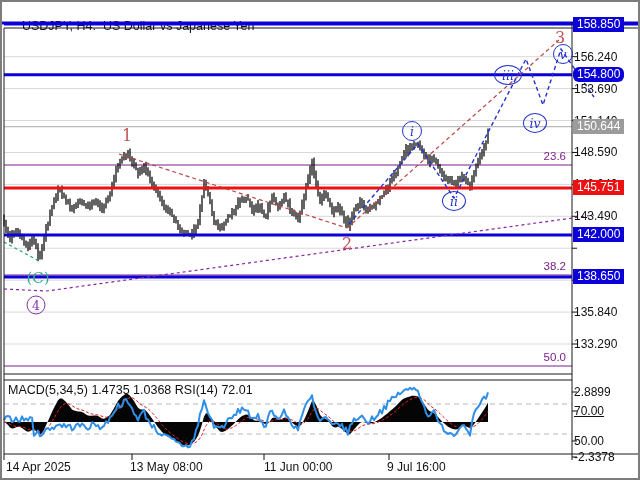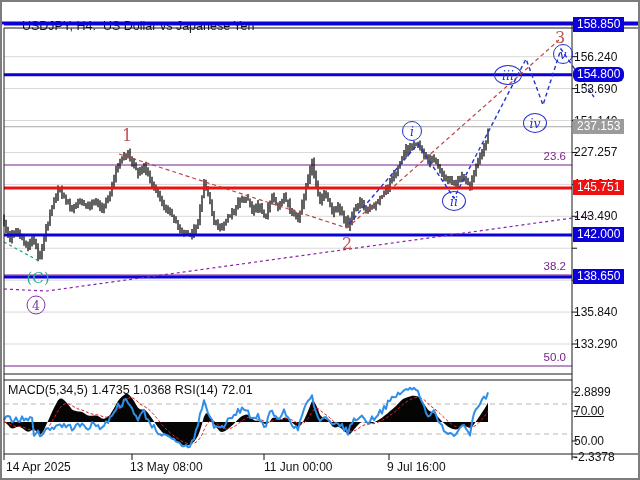--- a/index.html
+++ b/index.html
@@ -85,30 +85,30 @@
       <line x1="2" x2="2" y1="452" y2="458" stroke="#111" stroke-width="1"></line>
       <line x1="130" x2="130" y1="452" y2="458" stroke="#111" stroke-width="1"></line>
       <line x1="262" x2="262" y1="452" y2="458" stroke="#111" stroke-width="1"></line>
       <line x1="387" x2="387" y1="452" y2="458" stroke="#111" stroke-width="1"></line>
     </svg>
 
   <div id="price-axis">
       <div class="axlabel" style="top: 47.6772px; text-align: center;">156.240</div>
       <div class="axlabel" style="top: 79.6032px;">153.690</div>
       <div class="axlabel" style="top: 111.529px;">151.140</div>
-      <div class="axlabel" style="top: 143.455px;">227.257</div>
+      <div class="axlabel" style="top: 143.455px;">148.590</div>
       <div class="axlabel" style="top: 175.381px;">146.040</div>
       <div class="axlabel" style="top: 207.307px;">143.490</div>
       <div class="axlabel" style="top: 225px;">140.940</div>
       <div class="axlabel" style="top: 271.159px;">138.390</div>
       <div class="axlabel" style="top: 303.085px; text-align: right;">135.840</div>
       <div class="axlabel" style="top: 335.011px;">133.290</div>
       <div class="pricebox" style="top: 14.5px; background: rgb(11, 0, 216);">158.850</div>
       <div class="pricebox" style="top: 65.206px; background: rgb(11, 0, 216); border-radius: 6px;">154.800</div>
-      <div class="pricebox" style="top: 117.239px; background: rgb(155, 155, 155);">237.153</div>
+      <div class="pricebox" style="top: 117.239px; background: rgb(155, 155, 155);">150.644</div>
       <div class="pricebox" style="top: 178.499px; background: rgb(238, 17, 17);">145.751</div>
       <div class="pricebox" style="top: 225.462px; background: rgb(11, 0, 216);">142.000</div>
       <div class="pricebox" style="top: 267.404px; background: rgb(11, 0, 216);">138.650</div>
     </div>
   <div id="fib-labels">
       <div class="fiblabel" style="top: 148px; right: 72px; color: rgb(122, 31, 142);">23.6</div>
       <div class="fiblabel" style="top: 258px; right: 72px; color: rgb(122, 31, 142);">38.2</div>
       <div class="fiblabel" style="top: 349px; right: 72px; color: rgb(122, 31, 142);">50.0</div>
     </div>
   <div id="wave-labels">

